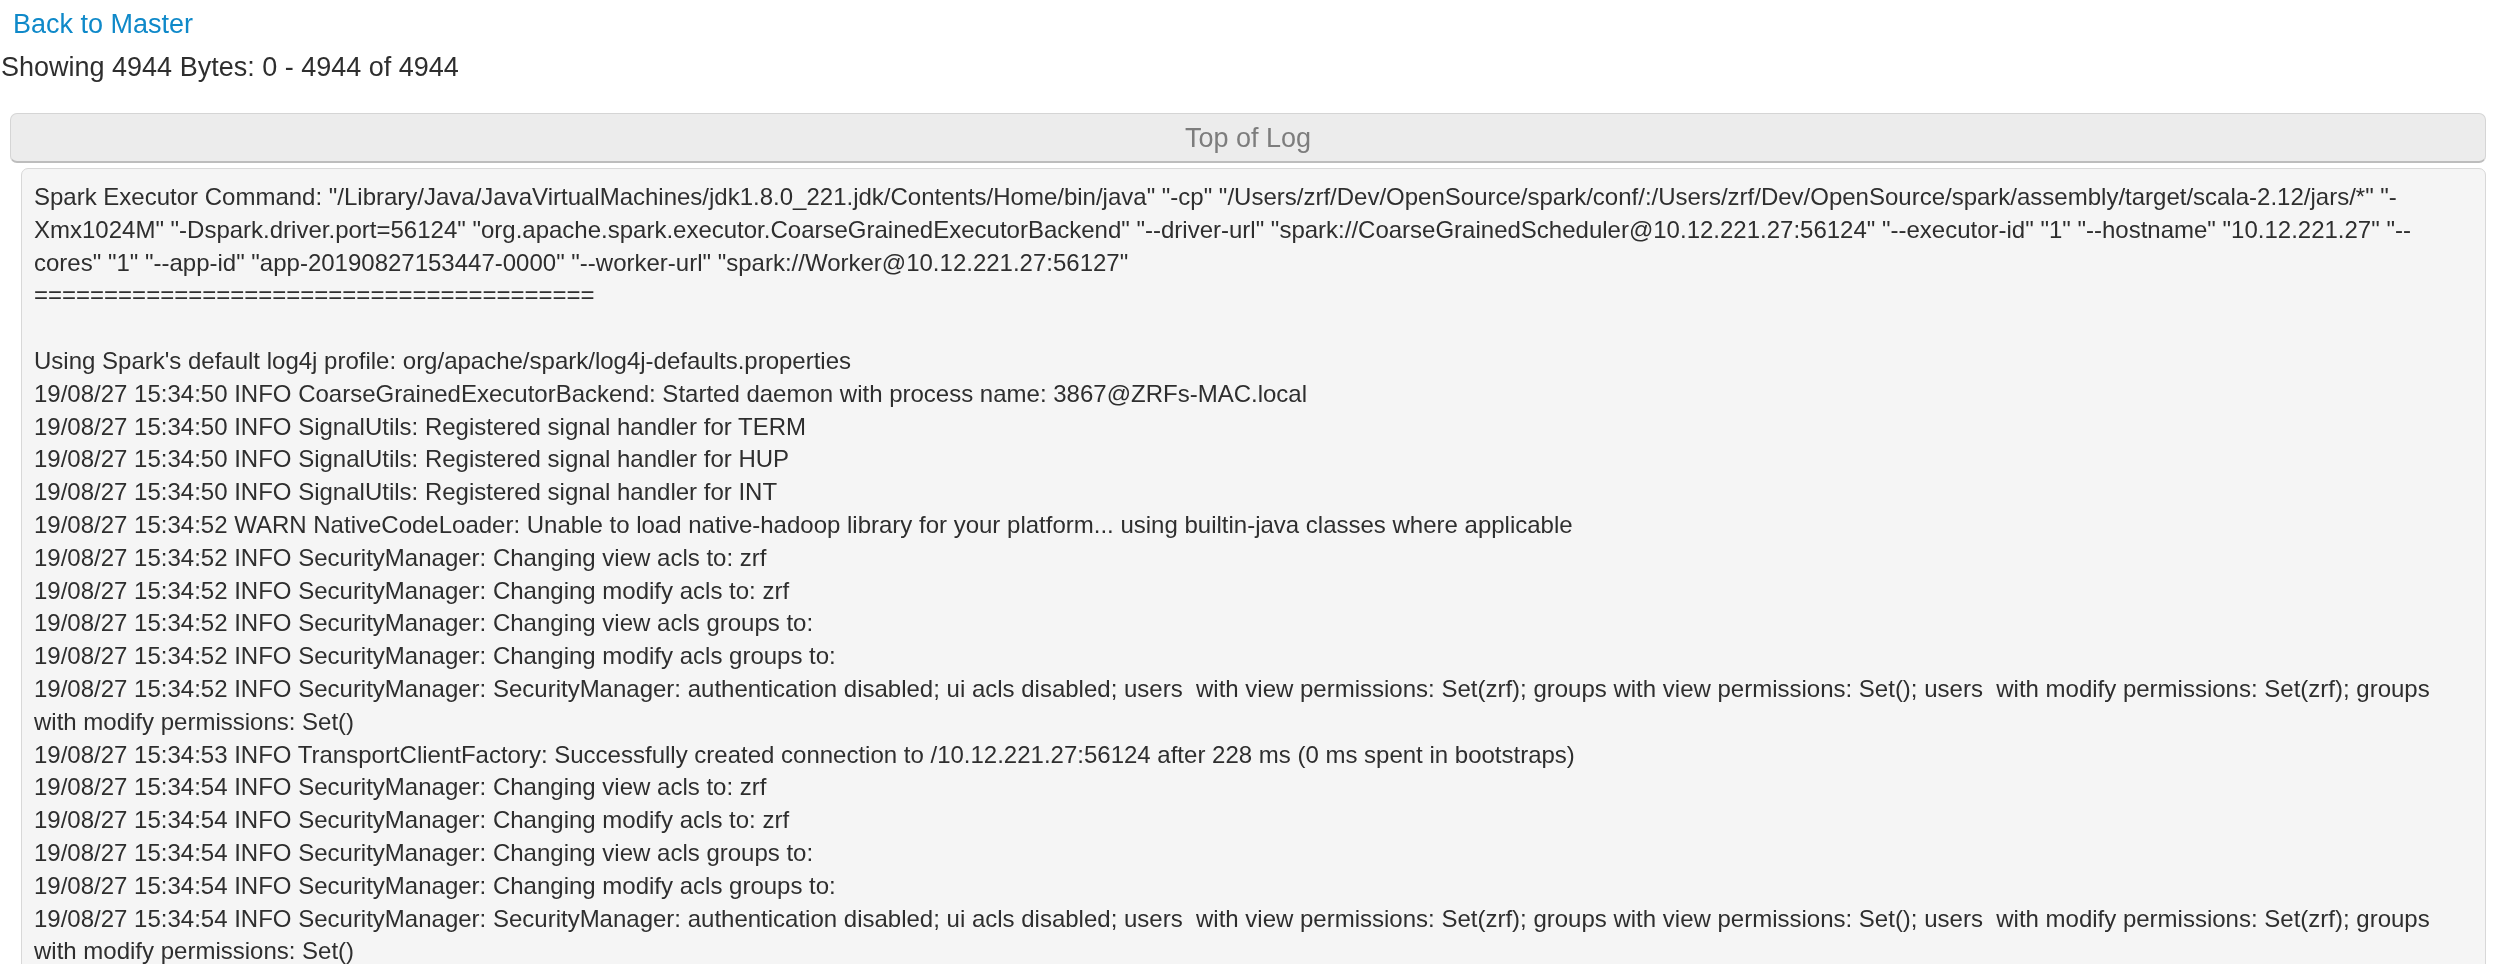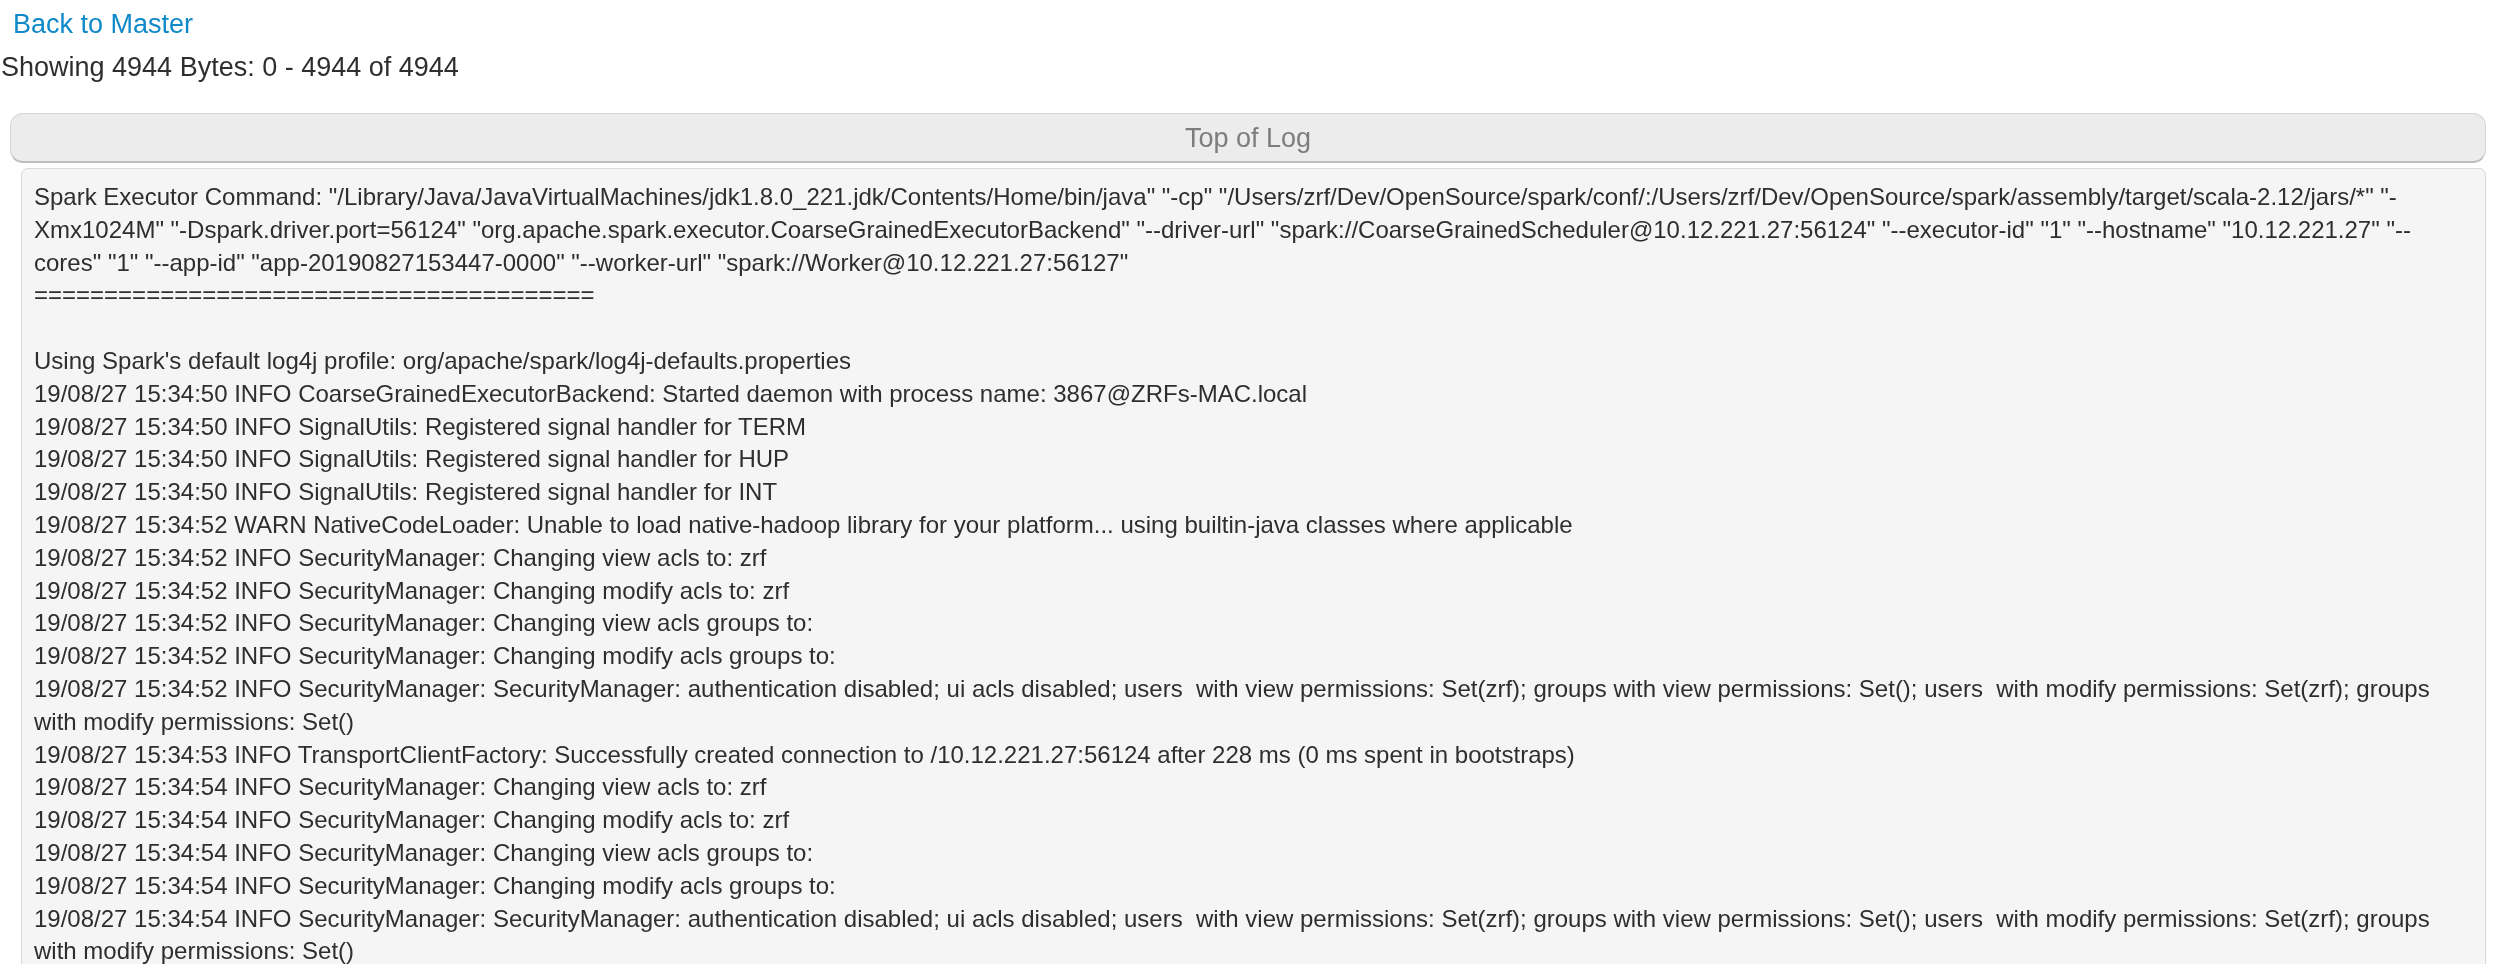--- a/index.html
+++ b/index.html
@@ -43,21 +43,21 @@
   }
 
   .log-more-btn {
     margin: 29px 24px 0 10px;
     height: 50px;
     line-height: 48px;
     text-align: center;
     background: var(--button_bg);
     border: 1px solid var(--button_border);
     border-bottom: 2px solid var(--button_border_bottom);
-    border-radius: 13px;
+    border-radius: 7px;
     color: var(--button_text);
     font-size: 27px;
     cursor: pointer;
     user-select: none;
   }
 
   .log-content {
     margin: 5px 24px 0 21px;
     height: 860px; 
     background: var(--log_bg);

